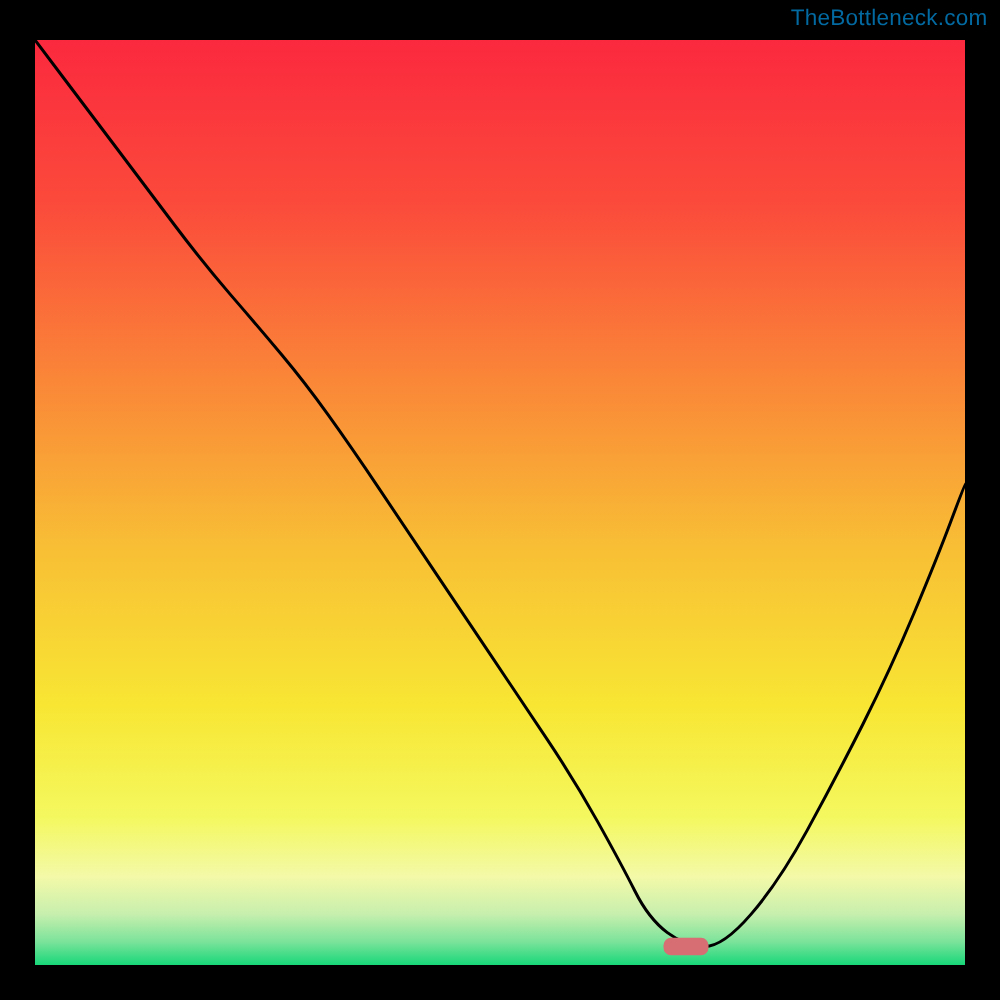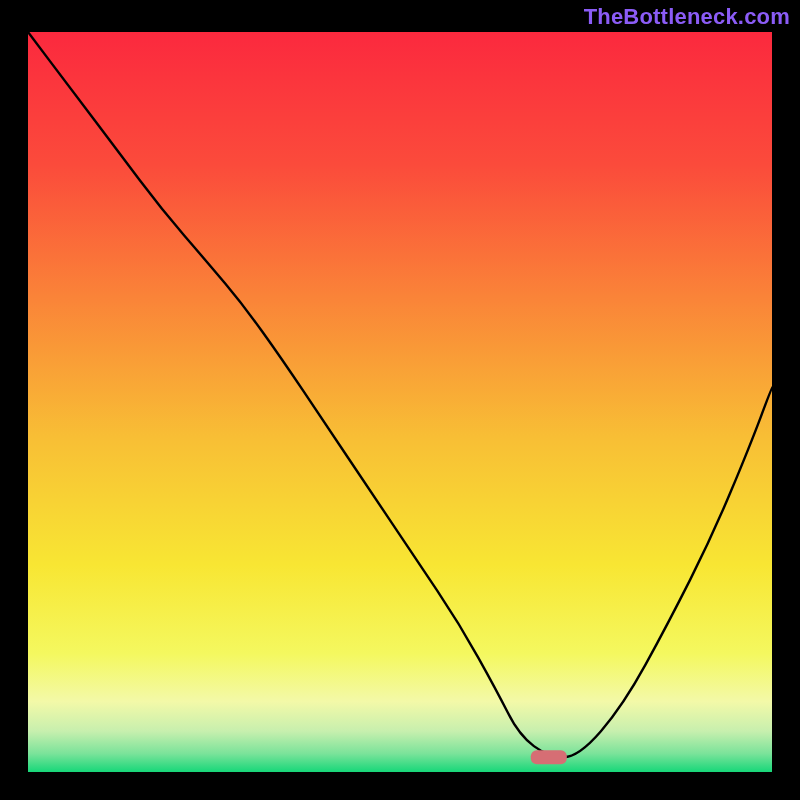--- a/index.html
+++ b/index.html
@@ -14,23 +14,23 @@
   .frame {
     position: relative;
     width: 800px;
     height: 800px;
     background: #000;
   }
   .watermark {
     position: absolute;
     top: 4px;
     right: 10px;
-    font-size: 22px;
-    font-weight: 700;
-    color: #8b5cf6;
+    font-size: 18px;
+    font-weight: 400;
+    color: #0369a1;
     letter-spacing: 0.2px;
     z-index: 10;
     user-select: none;
   }
   .plot-wrap {
     position: absolute;
     left: 28px;
     top: 32px;
     width: 744px;
     height: 740px;

